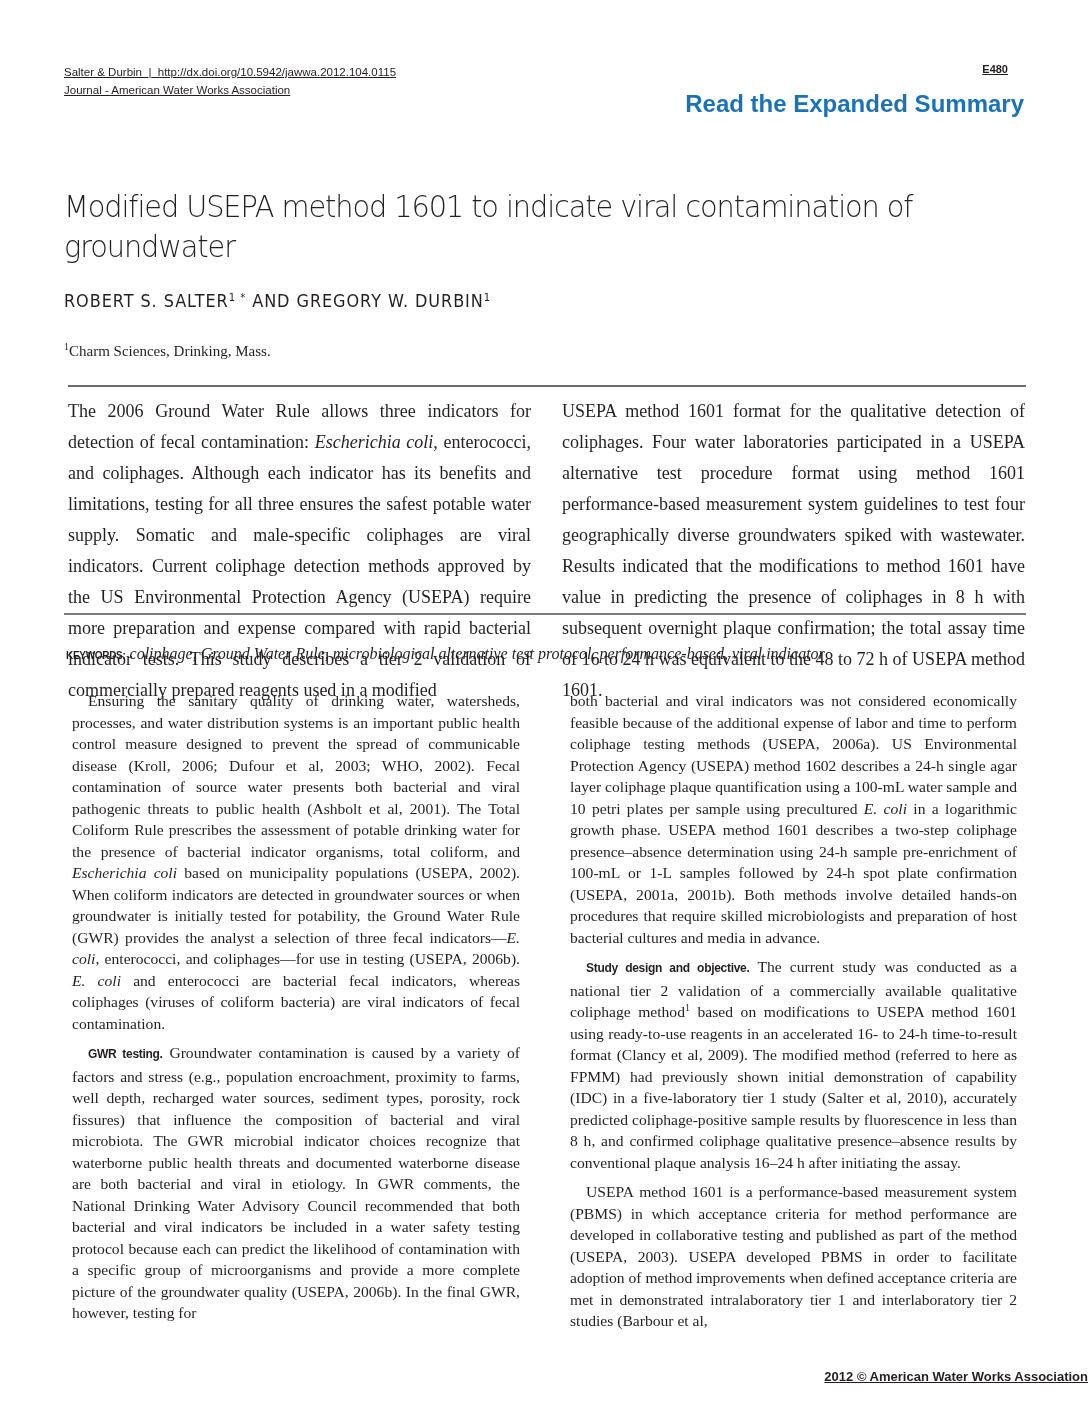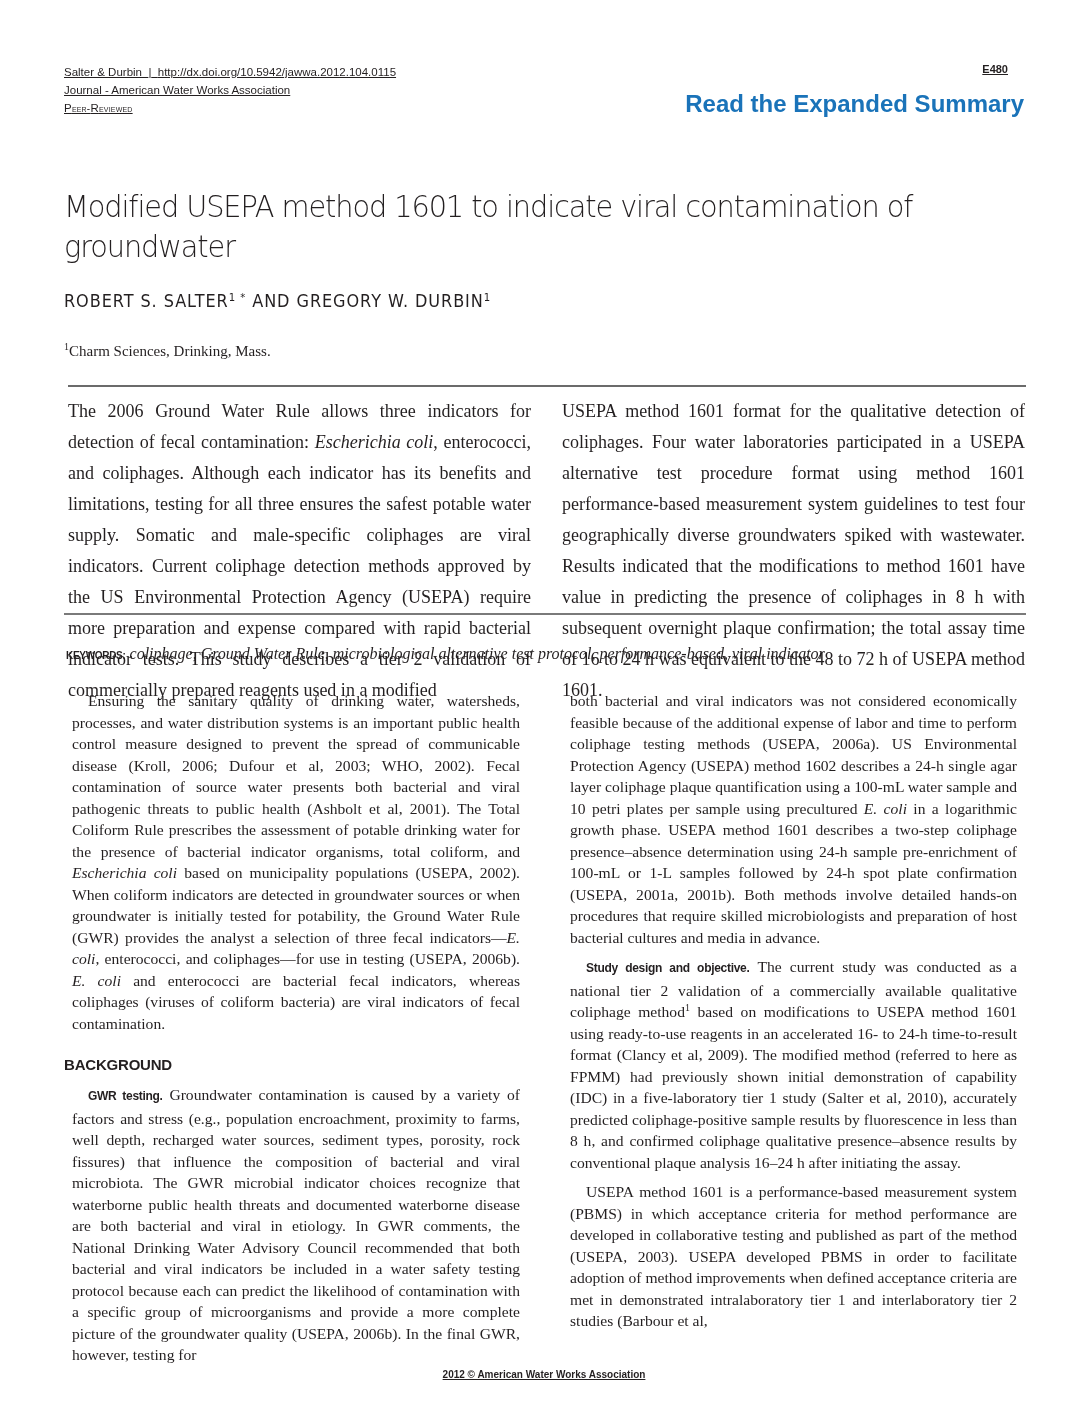--- a/index.html
+++ b/index.html
@@ -32,33 +32,32 @@
 
   .body-col { position: absolute; top: 682px; font-size: 15.6px; line-height: 21.5px; text-align: justify; }
   .body-left { left: 64px; width: 464px; }
   .body-right { left: 562px; width: 463px; }
   .body-col p { margin: 8px; text-indent: 16px; }
   .body-col p.noindent { text-indent: 0; }
   .body-col .run-head { font-family: "Liberation Sans", sans-serif; font-weight: bold; font-size: 12px; letter-spacing: -0.3px; }
   .section-head { font-family: "Liberation Sans", sans-serif; font-weight: bold; font-size: 15px; margin: 20px 0 0 0; line-height: 22px; text-indent: 0; letter-spacing: -0.2px; }
   .body-col sup { font-size: 10px; line-height: 0; }
 
-  .footer { position: absolute; left: 0; width: 1088px; top: 1369px; text-align: center; font-size: 10px; font-weight: bold; color: #231f20; }
+  .footer { position: absolute; left: 0; width: 1088px; top: 1369px; text-align: right; font-size: 13px; font-weight: bold; color: #231f20; }
 </style>
 </head>
 <body>
 
 <div class="hdr-left sans">
   <div>
     <span>Salter &amp; Durbin</span>
     &nbsp;<span>|</span>&nbsp;
     <a style="color:inherit;text-decoration:none;">http://dx.doi.org/10.5942/jawwa.2012.104.0115</a>
   </div>
   <div>Journal - American Water Works Association</div>
-  <div class="sc"><span class="big">P</span><span>eer-</span><span class="big">R</span><span>eviewed</span></div>
 </div>
 <div class="page-num sans">E480</div>
 <a class="summary-link sans">Read the Expanded Summary</a>
 
 <div class="title">Modified USEPA method 1601 to indicate viral contamination of groundwater</div>
 <div class="authors">
   <span>ROBERT S. SALTER</span><sup>1</sup><sup> *</sup><span style="white-space:pre;"> AND </span><span>GREGORY W. DURBIN</span><sup>1</sup>
 </div>
 <div class="affil serif"><sup>1</sup><span>Charm Sciences, Drinking, Mass.</span></div>
 
@@ -69,21 +68,20 @@
 <div class="abstract-col abs-right serif">USEPA method 1601 format for the qualitative detection of coliphages. Four water laboratories participated in a USEPA alternative test procedure format using method 1601 performance-based measurement system guidelines to test four geographically diverse groundwaters spiked with wastewater. Results indicated that the modifications to method 1601 have value in predicting the presence of coliphages in 8 h with subsequent overnight plaque confirmation; the total assay time of 16 to 24 h was equivalent to the 48 to 72 h of USEPA method 1601.</div>
 <div class="rule-bottom"></div>
 
 <div class="keywords">
   <span class="kw-label">KEYWORDS:</span>
   <span class="kw-text">coliphage, Ground Water Rule, microbiological alternative test protocol, performance-based, viral indicator</span>
 </div>
 
 <div class="body-col body-left serif">
   <p><span>Ensuring the sanitary quality of drinking water, watersheds, processes, and water distribution systems is an important public health control measure designed to prevent the spread of communicable disease (Kroll, 2006; Dufour et al, 2003; WHO, 2002). Fecal contamination of source water presents both bacterial and viral pathogenic threats to public health (Ashbolt et al, 2001). The Total Coliform Rule prescribes the assessment of potable drinking water for the presence of bacterial indicator organisms, total coliform, and </span><i>Escherichia coli</i><span> based on municipality populations (USEPA, 2002). When coliform indicators are detected in groundwater sources or when groundwater is initially tested for potability, the Ground Water Rule (GWR) provides the analyst a selection of three fecal indicators—</span><i>E. coli</i><span>, enterococci, and coliphages—for use in testing (USEPA, 2006b). </span><i>E. coli</i><span> and enterococci are bacterial fecal indicators, whereas coliphages (viruses of coliform bacteria) are viral indicators of fecal contamination.</span></p>
-  <div class="section-head">BACKGROUND</div>
   <p><span class="run-head">GWR testing.</span><span> Groundwater contamination is caused by a variety of factors and stress (e.g., population encroachment, proximity to farms, well depth, recharged water sources, sediment types, porosity, rock fissures) that influence the composition of bacterial and viral microbiota. The GWR microbial indicator choices recognize that waterborne public health threats and documented waterborne disease are both bacterial and viral in etiology. In GWR comments, the National Drinking Water Advisory Council recommended that both bacterial and viral indicators be included in a water safety testing protocol because each can predict the likelihood of contamination with a specific group of microorganisms and provide a more complete picture of the groundwater quality (USEPA, 2006b). In the final GWR, however, testing for</span></p>
 </div>
 
 <div class="body-col body-right serif">
   <p class="noindent"><span>both bacterial and viral indicators was not considered economically feasible because of the additional expense of labor and time to perform coliphage testing methods (USEPA, 2006a). US Environmental Protection Agency (USEPA) method 1602 describes a 24-h single agar layer coliphage plaque quantification using a 100-mL water sample and 10 petri plates per sample using precultured </span><i>E. coli</i><span> in a logarithmic growth phase. USEPA method 1601 describes a two-step coliphage presence–absence determination using 24-h sample pre-enrichment of 100-mL or 1-L samples followed by 24-h spot plate confirmation (USEPA, 2001a, 2001b). Both methods involve detailed hands-on procedures that require skilled microbiologists and preparation of host bacterial cultures and media in advance.</span></p>
   <p><span class="run-head">Study design and objective.</span><span> The current study was conducted as a national tier 2 validation of a commercially available qualitative coliphage method</span><sup>1</sup><span> based on modifications to USEPA method 1601 using ready-to-use reagents in an accelerated 16- to 24-h time-to-result format (Clancy et al, 2009). The modified method (referred to here as FPMM) had previously shown initial demonstration of capability (IDC) in a five-laboratory tier 1 study (Salter et al, 2010), accurately predicted coliphage-positive sample results by fluorescence in less than 8 h, and confirmed coliphage qualitative presence–absence results by conventional plaque analysis 16–24 h after initiating the assay.</span></p>
   <p>USEPA method 1601 is a performance-based measurement system (PBMS) in which acceptance criteria for method performance are developed in collaborative testing and published as part of the method (USEPA, 2003). USEPA developed PBMS in order to facilitate adoption of method improvements when defined acceptance criteria are met in demonstrated intralaboratory tier 1 and interlaboratory tier 2 studies (Barbour et al,</p>
 </div>
 
 <div class="footer sans">2012 © American Water Works Association</div>

